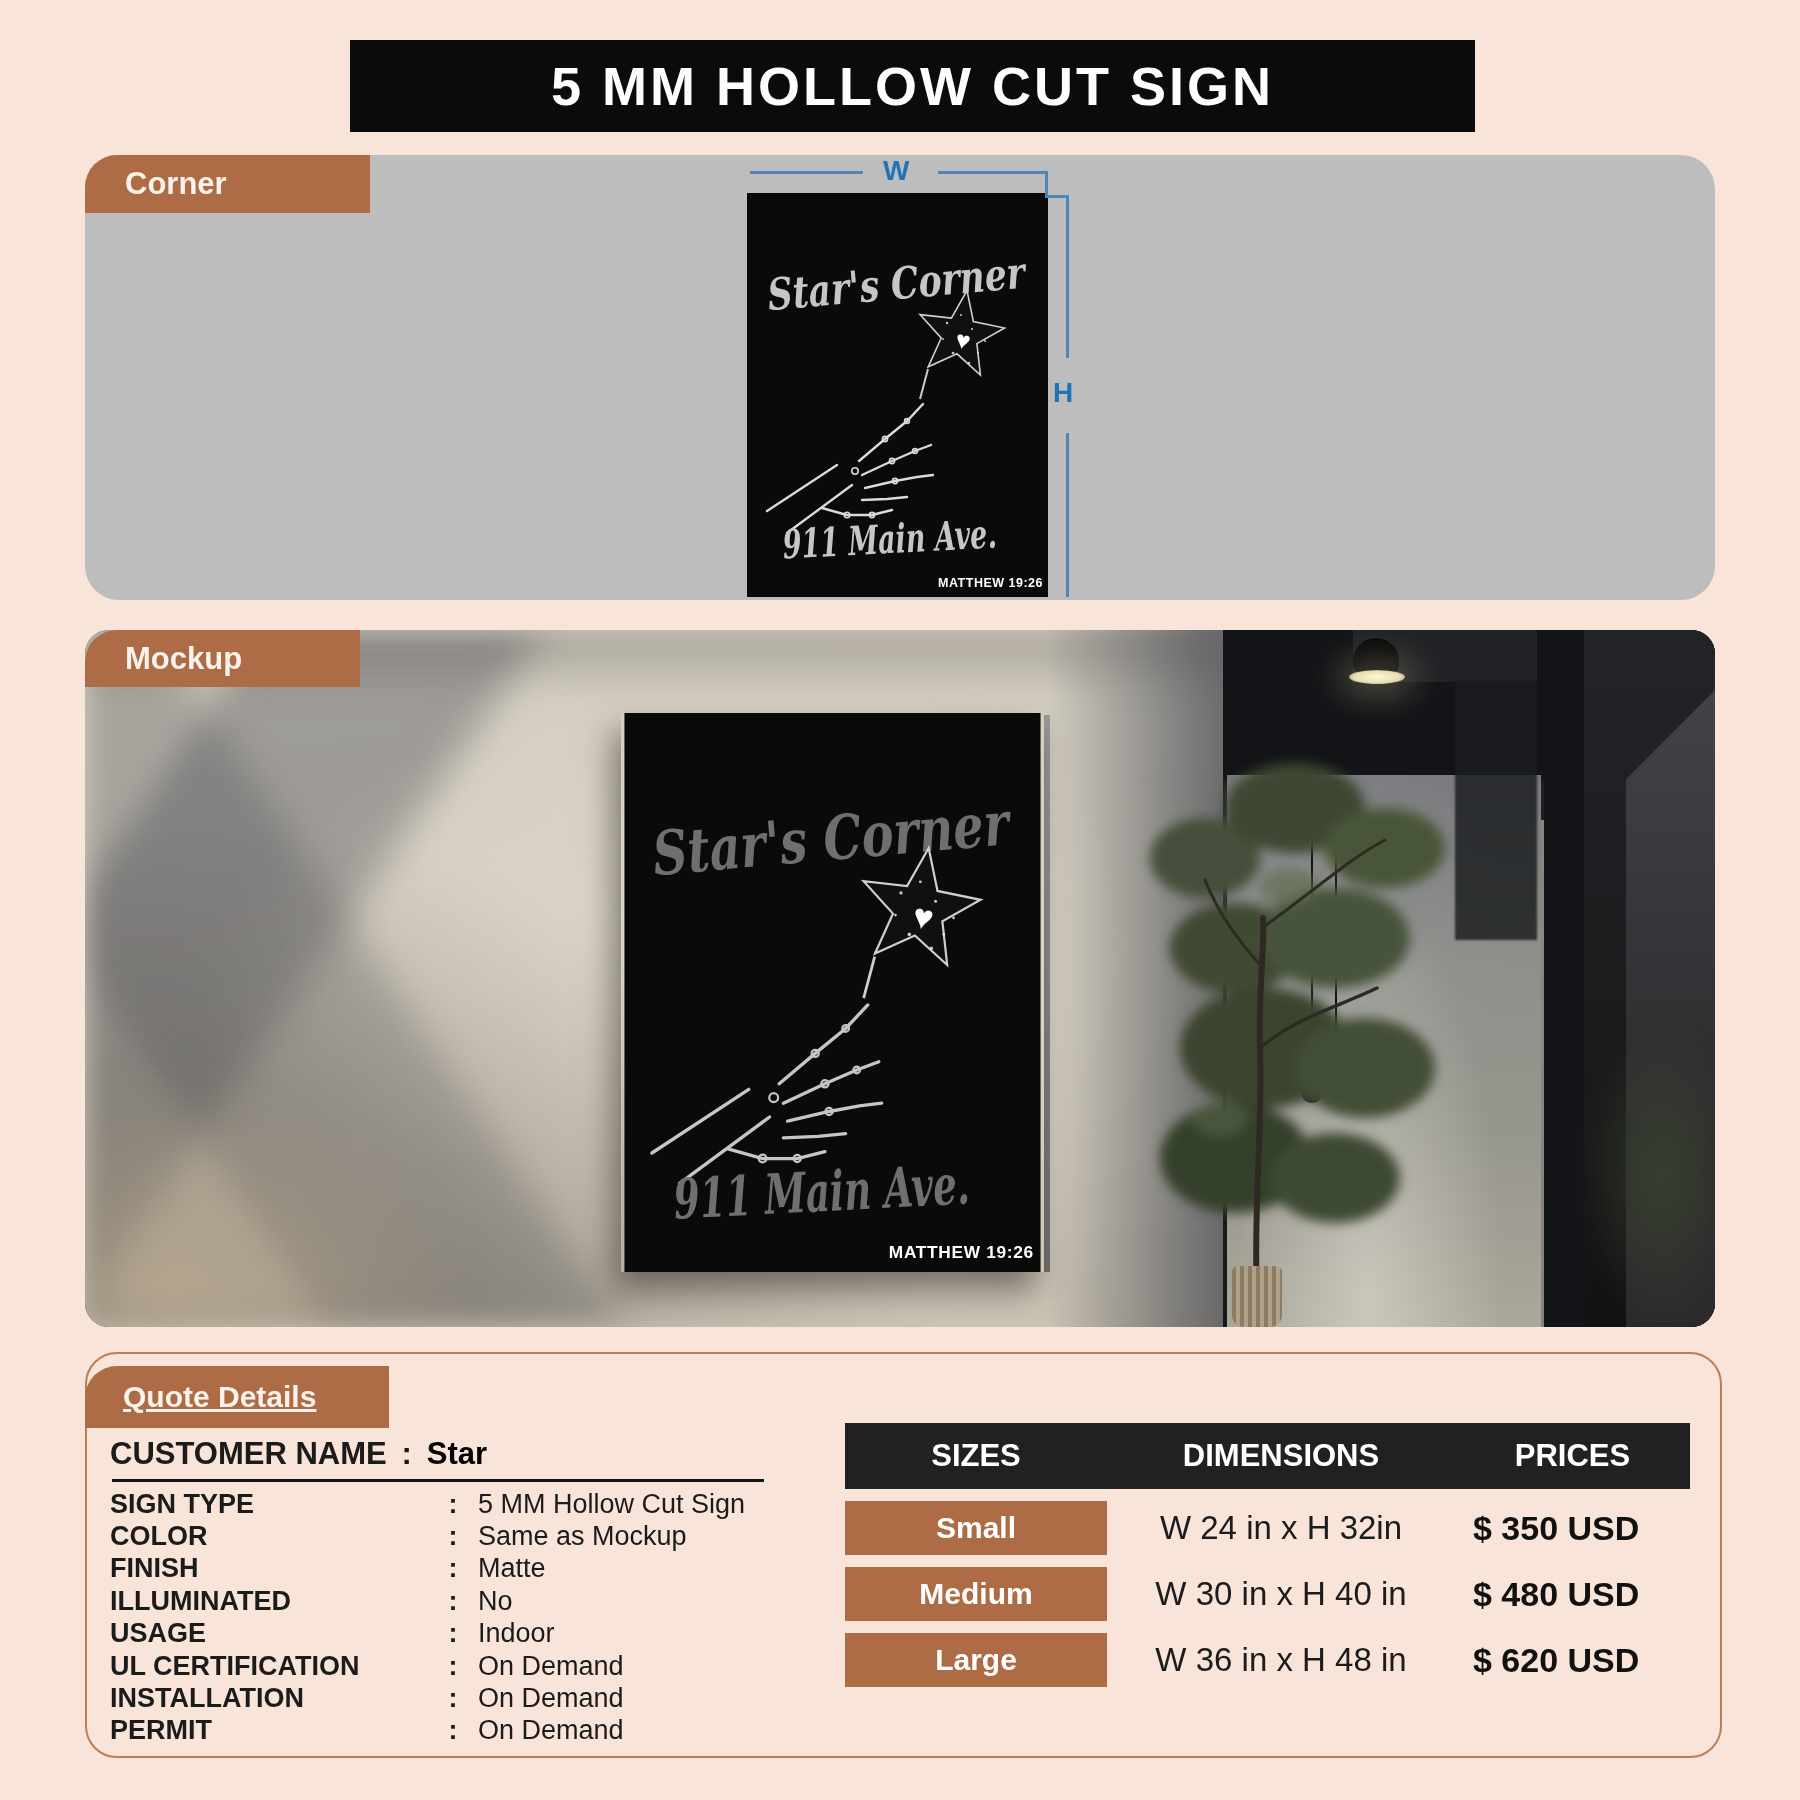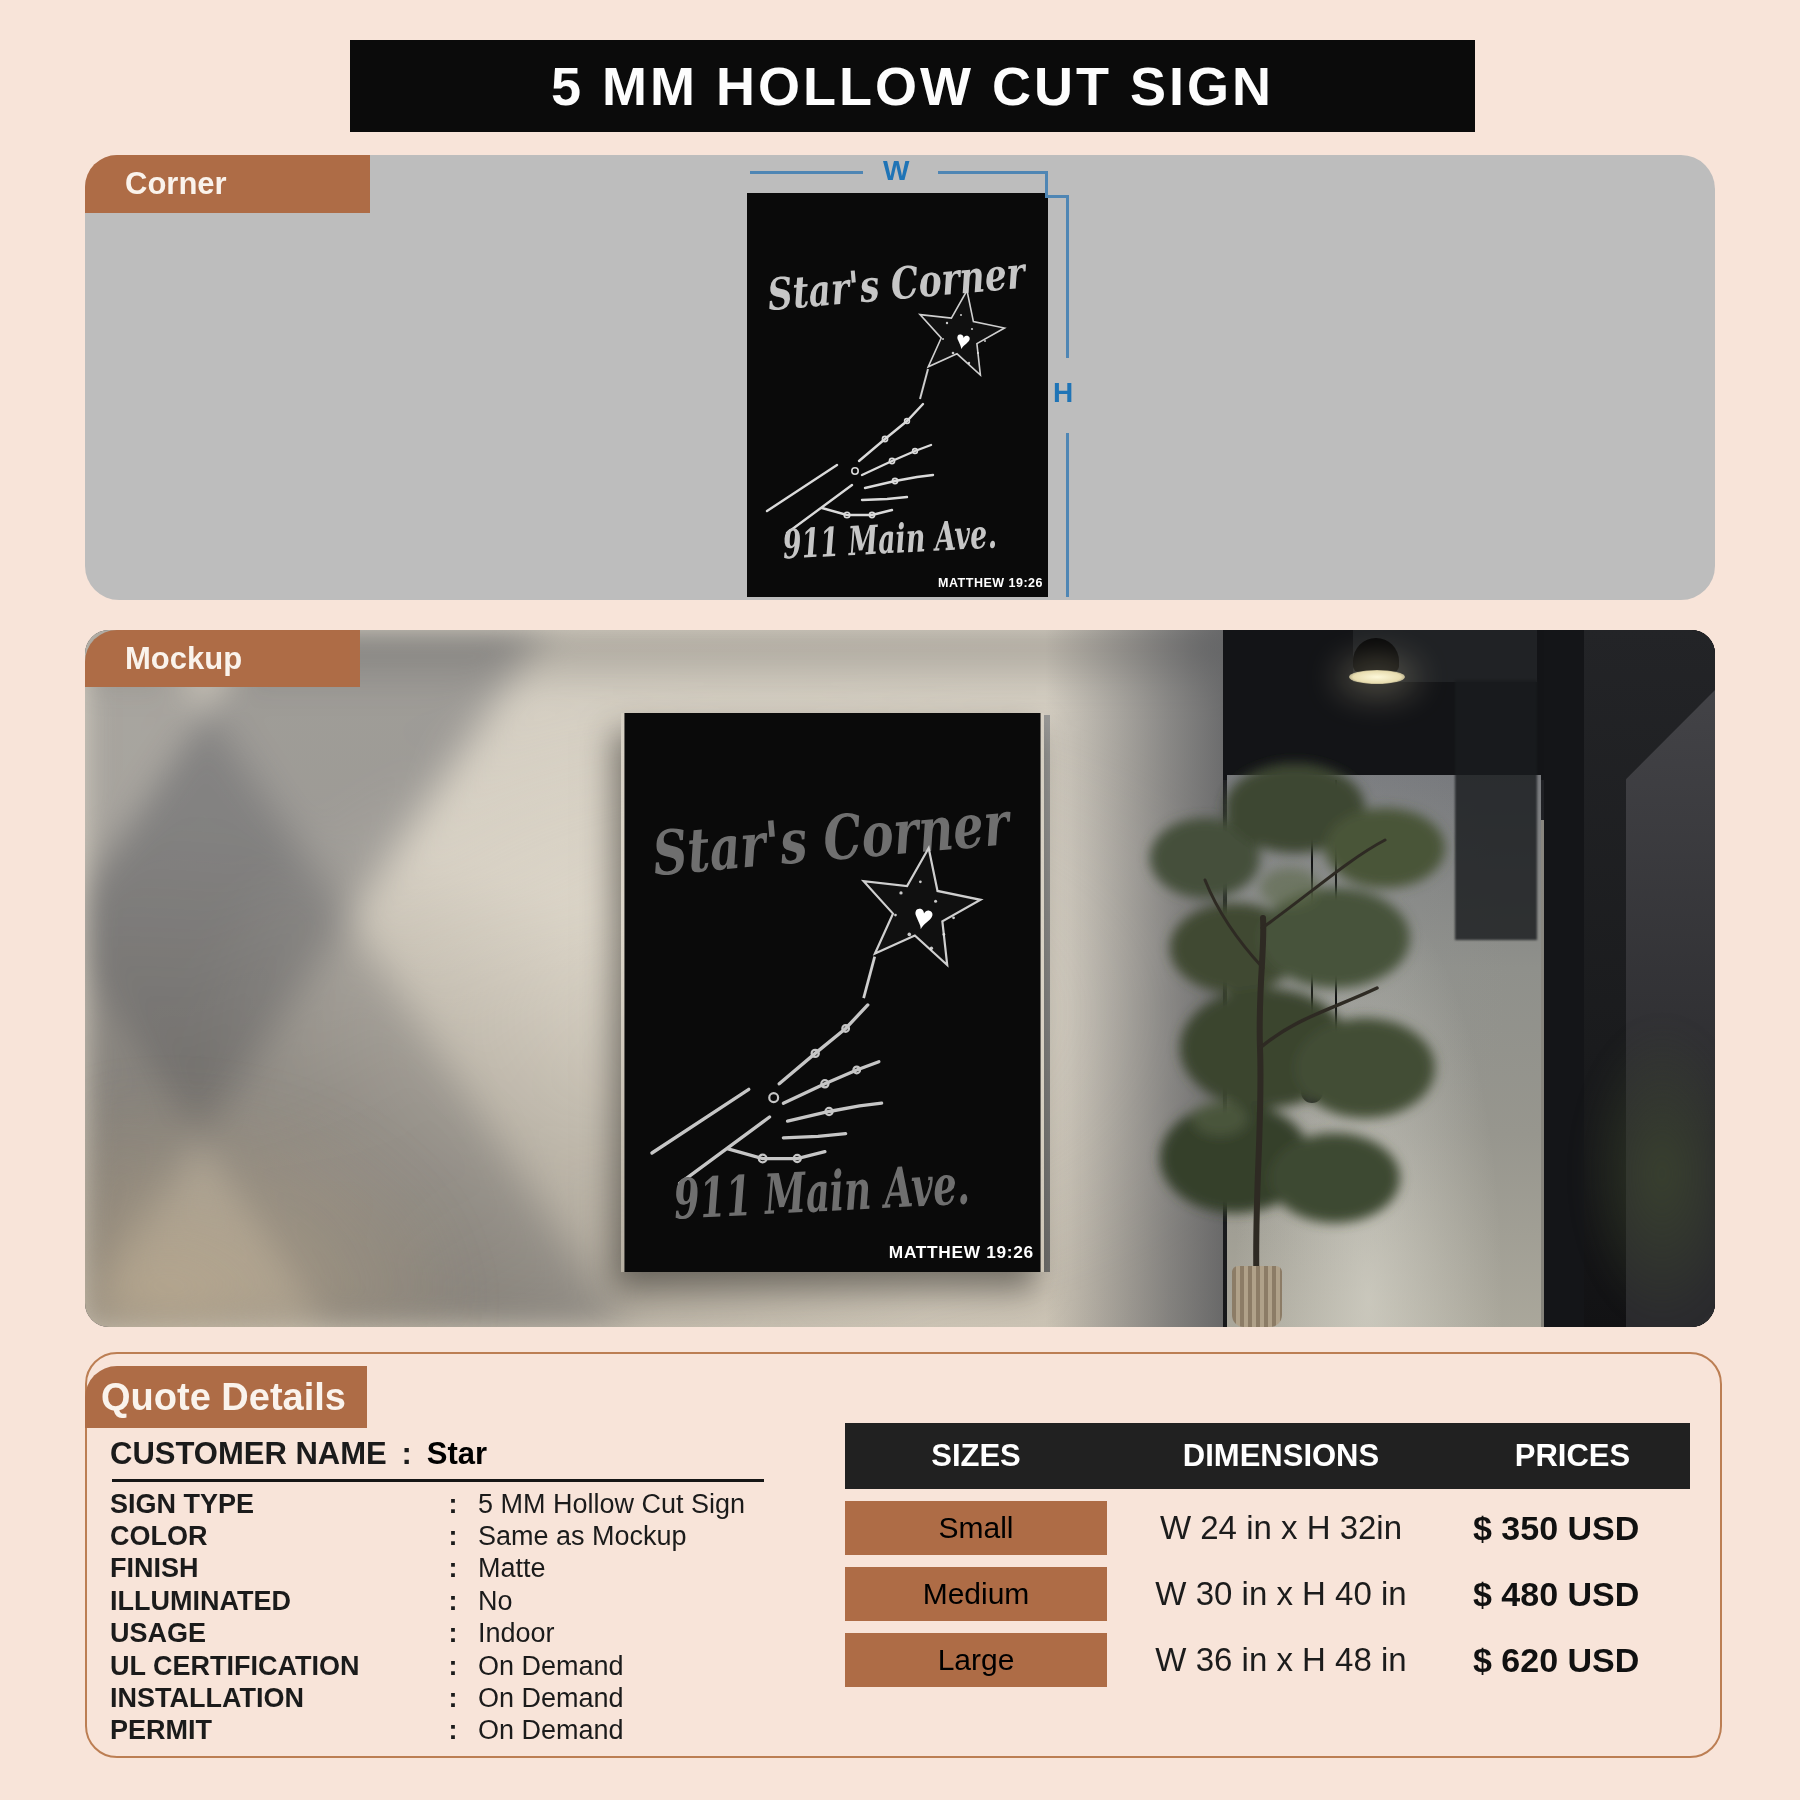--- a/index.html
+++ b/index.html
@@ -85,41 +85,41 @@
     background:repeating-linear-gradient(90deg,#8c7c66 0 4px,#b0a189 4px 8px);}
 
   .sign-mock{left:536px;top:83px;width:423px;height:559px;--script:#6f6f6f;--bone:#c6c6c6;
     box-shadow:-8px 18px 30px rgba(32,30,26,0.5);z-index:35;}
   .sign-edge{position:absolute;left:959px;top:85px;width:6px;height:557px;z-index:34;
     background:linear-gradient(180deg,#9a9a98,#70706e);}
 
   
   .quote-panel{position:absolute;left:85px;top:1352px;width:1633px;height:402px;
     border:2px solid #bc7e53;border-radius:32px;}
-  .quote-tab{left:85px;top:1366px;width:266px;height:62px;font-size:38px;padding-left:16px;z-index:5;}
+  .quote-tab{left:85px;top:1366px;width:266px;height:62px;font-size:30px;padding-left:38px;z-index:5;text-decoration:underline;}
 
   .quote-left{position:absolute;left:110px;top:1434px;width:670px;color:#1b1b1b;}
   .q-cust{display:flex;align-items:center;height:40px;font-size:31px;font-weight:bold;}
   .q-cust .q-colon{width:40px;text-align:center;}
   .q-cust-value{color:#000000;}
   .q-line{width:652px;border-top:3px solid #161616;margin:5px 0 6px 2px;}
   .q-row{display:flex;align-items:center;height:32.4px;font-size:27px;}
   .q-label{width:330px;font-weight:bold;}
   .q-colon{width:26px;text-align:center;font-weight:bold;}
   .q-value{margin-left:12px;}
 
   .price-table{position:absolute;left:845px;top:1423px;width:845px;}
   .p-head{display:grid;grid-template-columns:262px 348px 235px;height:66px;background:#212121;
     align-items:center;}
   .p-head div{color:#ffffff;font-size:31px;font-weight:bold;text-align:center;}
   .p-row{display:grid;grid-template-columns:262px 348px 235px;height:54px;margin-top:12px;
     align-items:center;}
   .p-row:first-of-type{margin-top:19px;}
-  .size-btn{background:#ae6c46;color:#000000;height:54px;display:flex;align-items:center;
-    justify-content:center;font-size:30px;font-weight:normal;cursor:pointer;}
+  .size-btn{background:#ae6c46;color:#ffffff;height:54px;display:flex;align-items:center;
+    justify-content:center;font-size:30px;font-weight:bold;cursor:pointer;}
   .p-dim{font-size:33px;color:#1c1c1c;text-align:center;}
   .p-price{font-size:34px;color:#111;font-weight:bold;padding-left:18px;}
 </style>
 </head>
 <body>
 
 <div class="stage">
 
   <svg width="0" height="0" style="position:absolute" aria-hidden="true">
     <defs>

